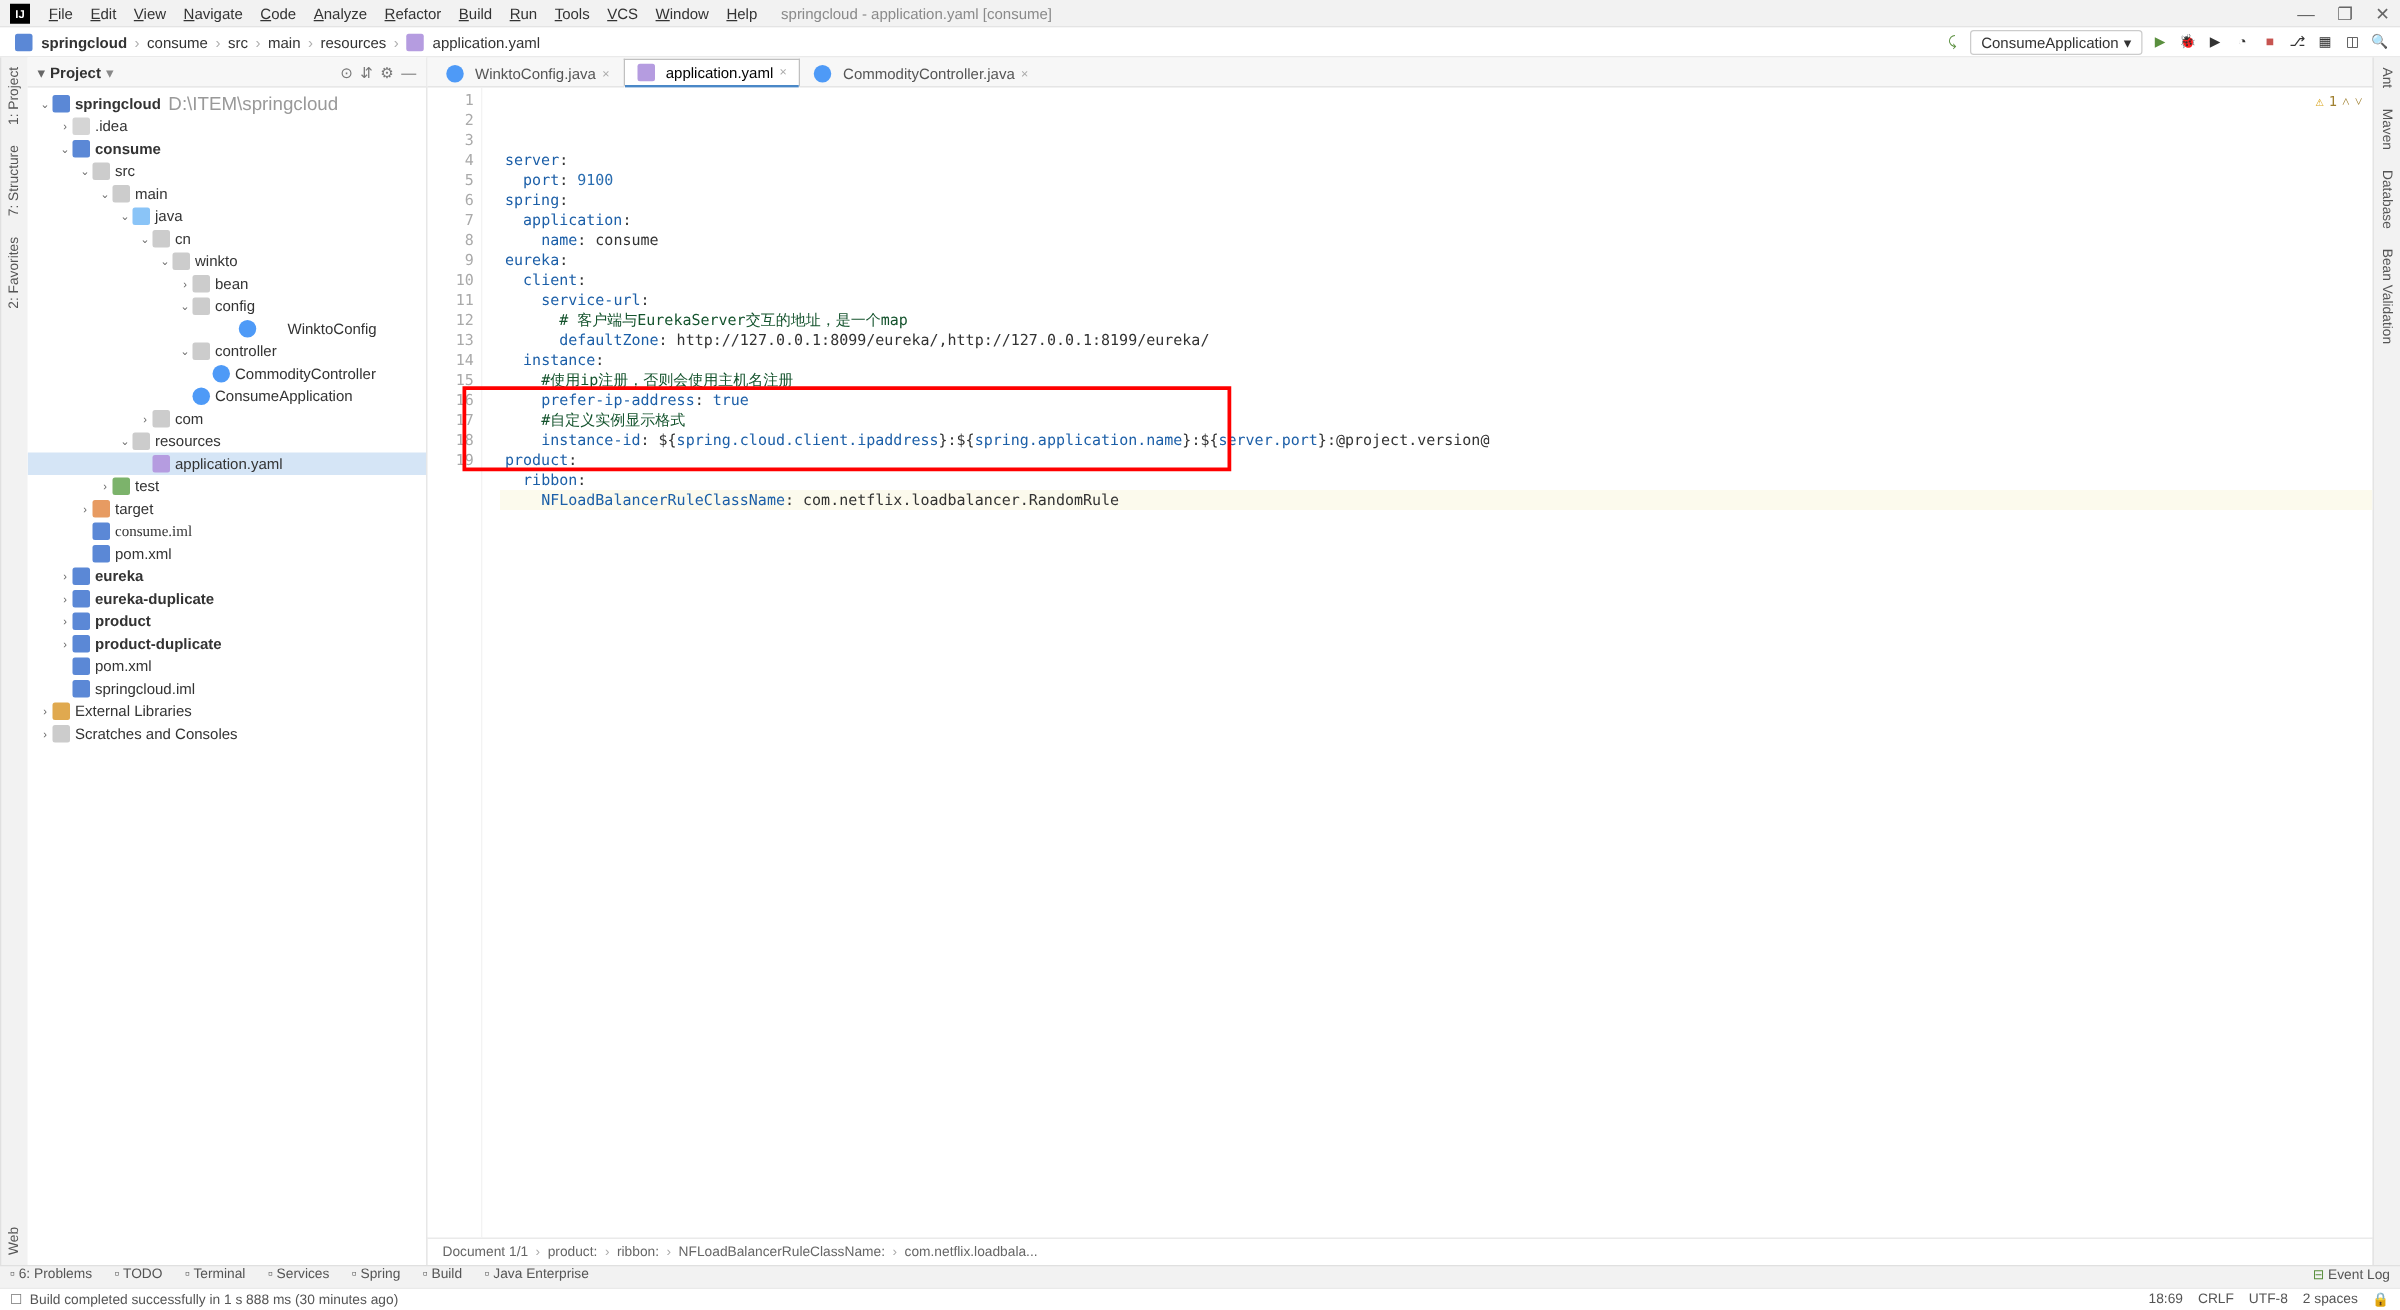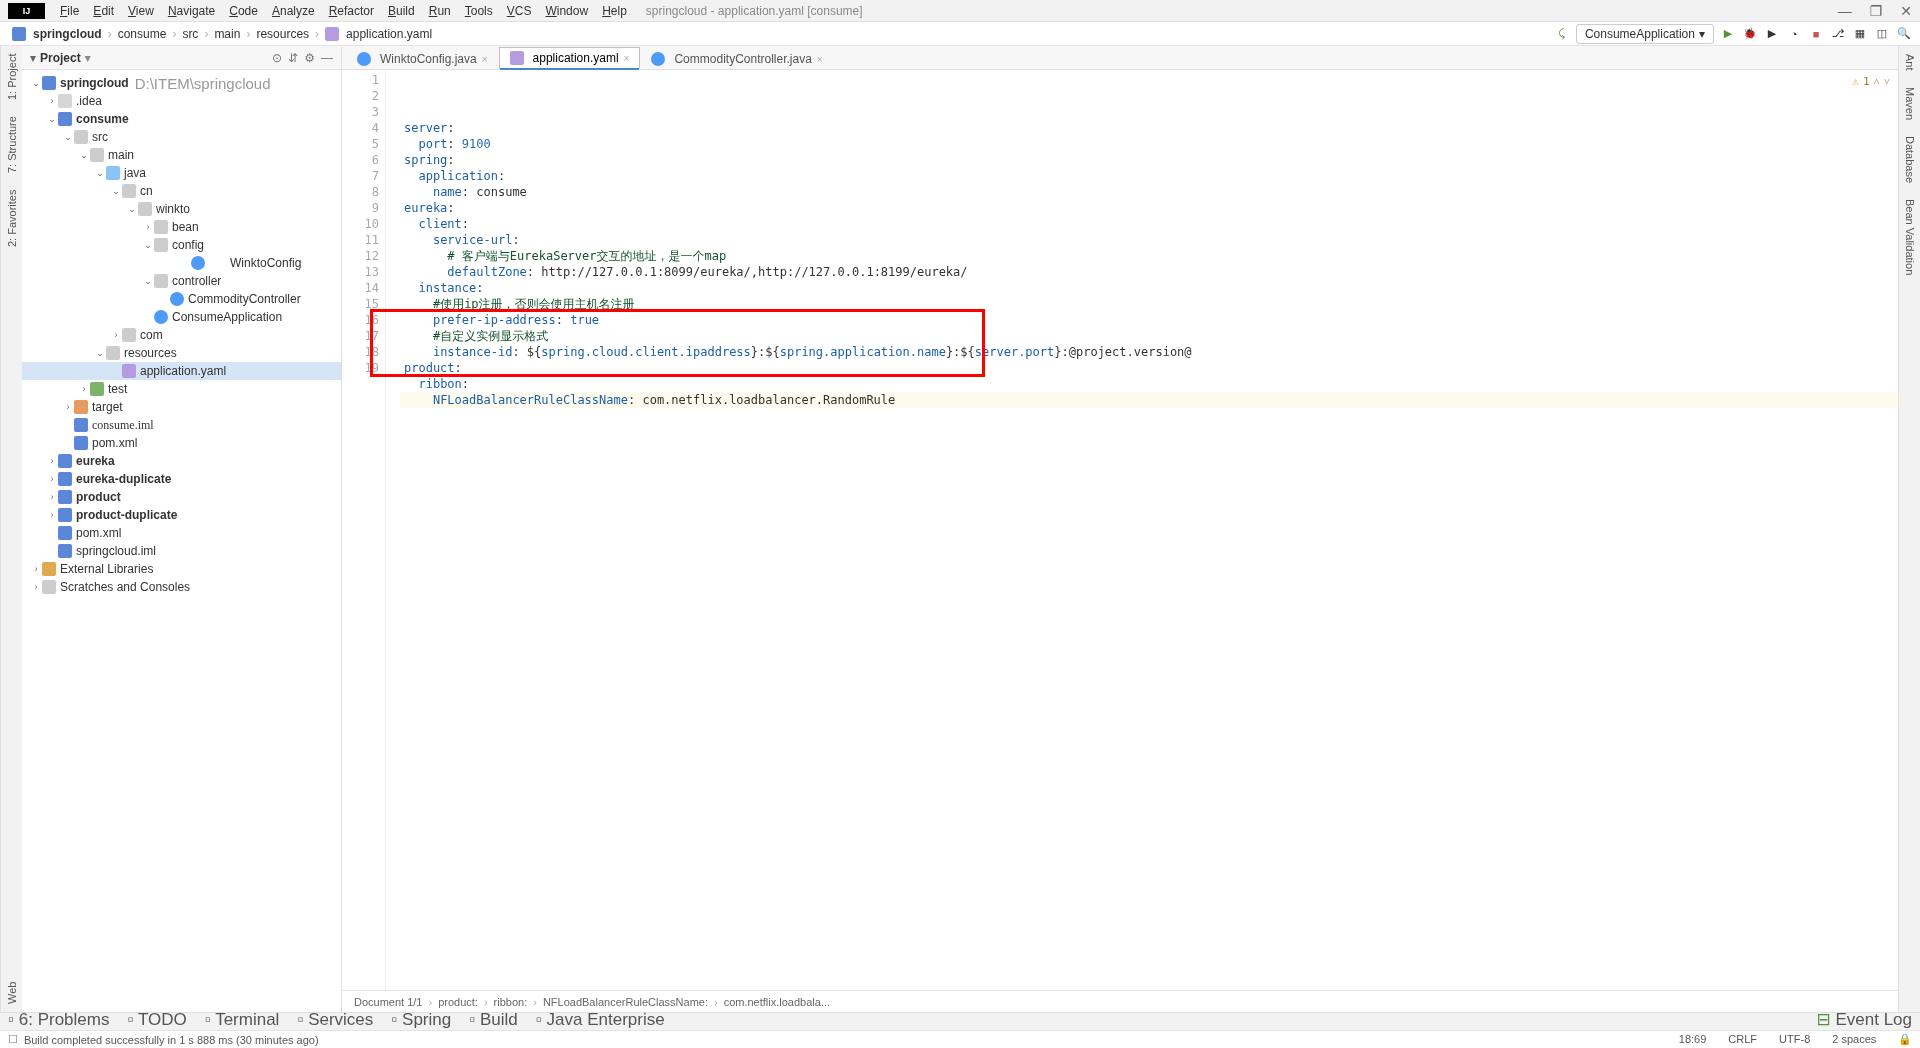--- a/index.html
+++ b/index.html
@@ -1,18 +1,18 @@
 <!DOCTYPE html>
 <html><head>
 <meta charset="utf-8">
 <style>
 * { margin: 0; padding: 0; box-sizing: border-box; }
 body { font-family: "Segoe UI", Arial, sans-serif; font-size: 12px; background: #fff; color: #333; overflow: hidden; height: 1048px; }
 .titlebar { height: 22px; background: #f2f2f2; display: flex; align-items: center; padding: 0 8px; border-bottom: 1px solid #e0e0e0; }
-.titlebar .ij { width: 37px; height: 16px; background: #000; color: #fff; font-size: 9px; font-weight: bold; display: inline-flex; align-items: center; justify-content: center; margin-right: 8px; }
+.titlebar .ij { width: 16px; height: 16px; background: #000; color: #fff; font-size: 9px; font-weight: bold; display: inline-flex; align-items: center; justify-content: center; margin-right: 8px; }
 .menuitem { padding: 2px 7px; cursor: pointer; }
 .menuitem span { text-decoration: underline; }
 .title-text { margin-left: 12px; color: #8a8a8a; }
 .win-ctrls { margin-left: auto; display: flex; gap: 18px; font-size: 14px; color: #666; }
 .navbar { height: 24px; background: #fff; border-bottom: 1px solid #e4e4e4; display: flex; align-items: center; padding: 0 8px; }
 .breadcrumb { display: flex; align-items: center; }
 .breadcrumb .sep { margin: 0 2px; color: #b0b0b0; }
 .breadcrumb-item { padding: 2px 4px; display: flex; align-items: center; gap: 3px; }
 .runcfg { margin-left: auto; display: flex; align-items: center; gap: 6px; }
 .runcfg .combo { border: 1px solid #ccc; padding: 2px 8px; border-radius: 3px; display: flex; align-items: center; gap: 4px; }
@@ -53,23 +53,23 @@
 .codeln { height: 16px; padding-left: 4px; }
 .codeln.curr { background: #fcfaed; }
 .kw { color: #1c5fa8; }
 .num { color: #2a6db0; }
 .cmt { color: #14532d; }
 .var { color: #1c5fa8; }
 .redbox { position: absolute; border: 3px solid #ff0000; pointer-events: none; }
 .warn-badge { position: absolute; top: 4px; right: 8px; display: flex; align-items: center; gap: 4px; font-size: 11px; color: #a08030; }
 .status-editor { height: 22px; border-top: 1px solid #e4e4e4; display: flex; align-items: center; padding: 0 12px; font-size: 11px; color: #666; }
 .status-editor .crumbsep { margin: 0 6px; color: #aaa; }
-.bottombar { height: 18px; background: #f2f2f2; border-top: 1px solid #e0e0e0; display: flex; align-items: flex-end; padding: 0 8px; font-size: 17px; color: #555; gap: 16px; }
+.bottombar { height: 18px; background: #f2f2f2; border-top: 1px solid #e0e0e0; display: flex; align-items: flex-start; padding: 0 8px; font-size: 11px; color: #555; gap: 16px; }
 .statusline { height: 18px; background: #fff; border-top: 1px solid #e4e4e4; display: flex; align-items: center; padding: 0 8px; font-size: 11px; color: #555; }
-.statusline .right { margin-left: auto; display: flex; gap: 22px; text-align: center; }
+.statusline .right { margin-left: auto; display: flex; gap: 12px; text-align: center; }
 </style>
 </head>
 <body>
 
 <div class="titlebar">
   <span class="ij">IJ</span>
   <div id="menuhost"><span class="menuitem"><span>F</span>ile</span><span class="menuitem"><span>E</span>dit</span><span class="menuitem"><span>V</span>iew</span><span class="menuitem"><span>N</span>avigate</span><span class="menuitem"><span>C</span>ode</span><span class="menuitem"><span>A</span>nalyze</span><span class="menuitem"><span>R</span>efactor</span><span class="menuitem"><span>B</span>uild</span><span class="menuitem"><span>R</span>un</span><span class="menuitem"><span>T</span>ools</span><span class="menuitem"><span>V</span>CS</span><span class="menuitem"><span>W</span>indow</span><span class="menuitem"><span>H</span>elp</span></div>
   <span class="title-text">springcloud - application.yaml [consume]</span>
   <div class="win-ctrls">
     <span>—</span>

